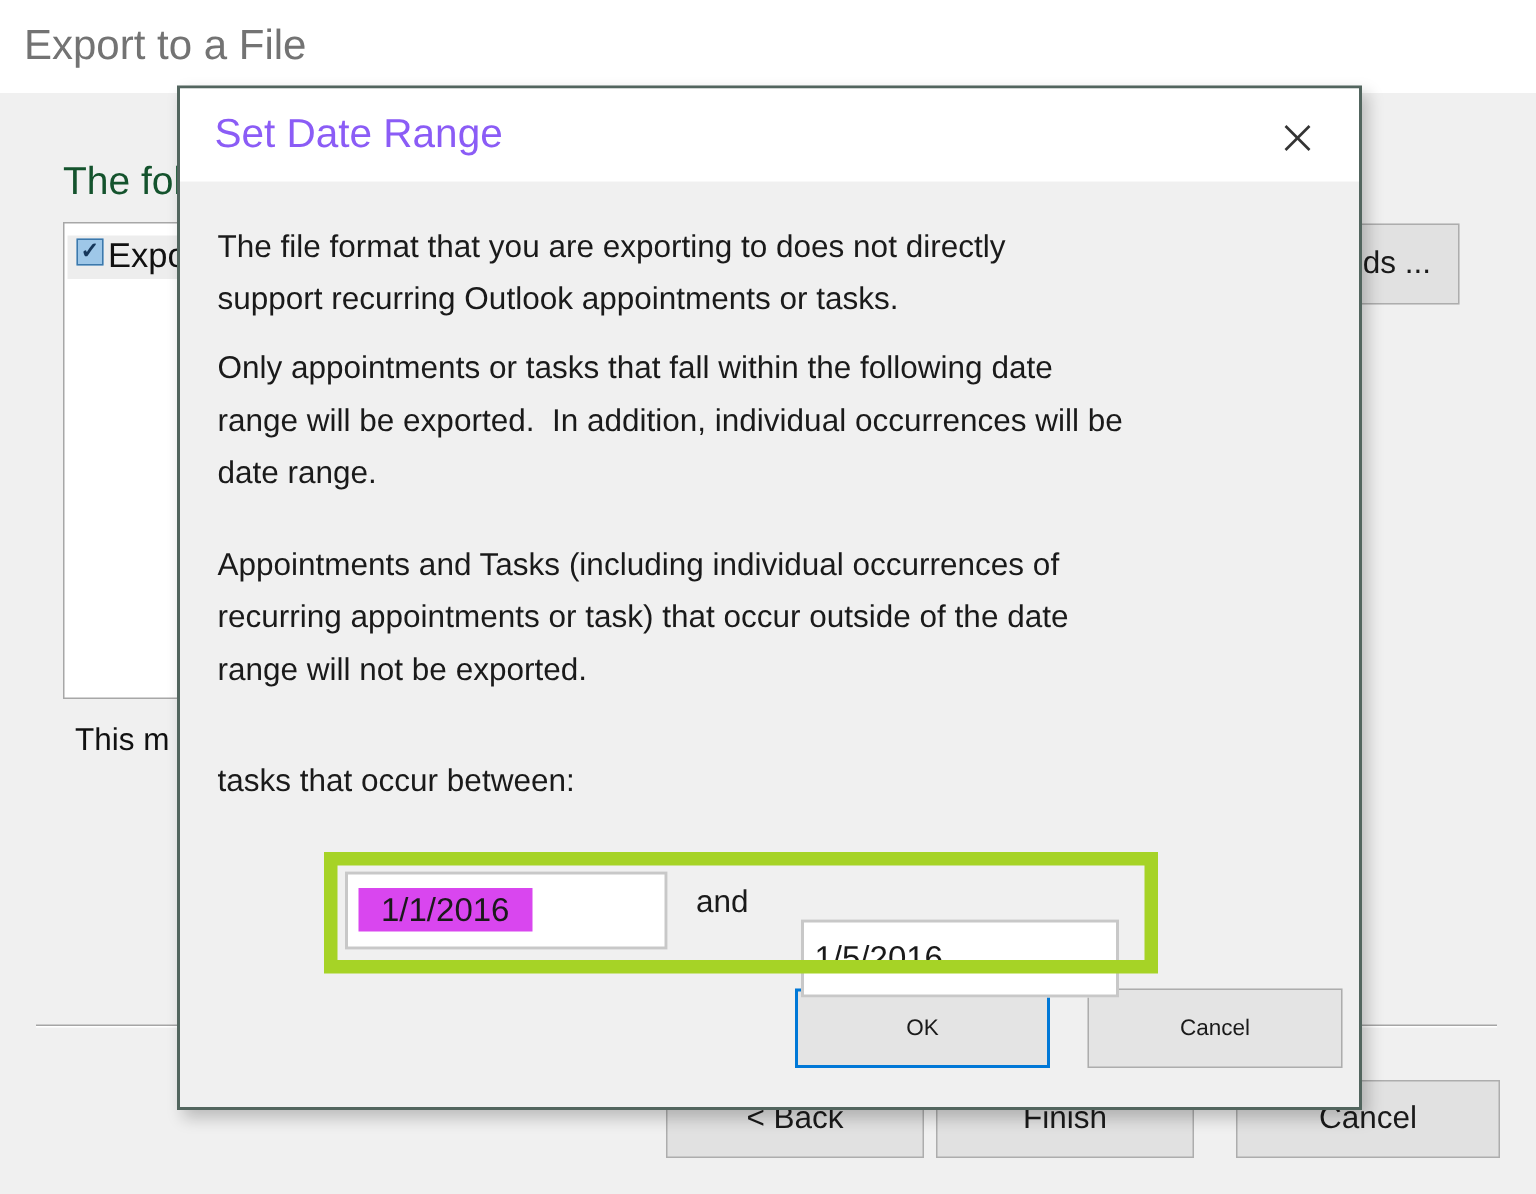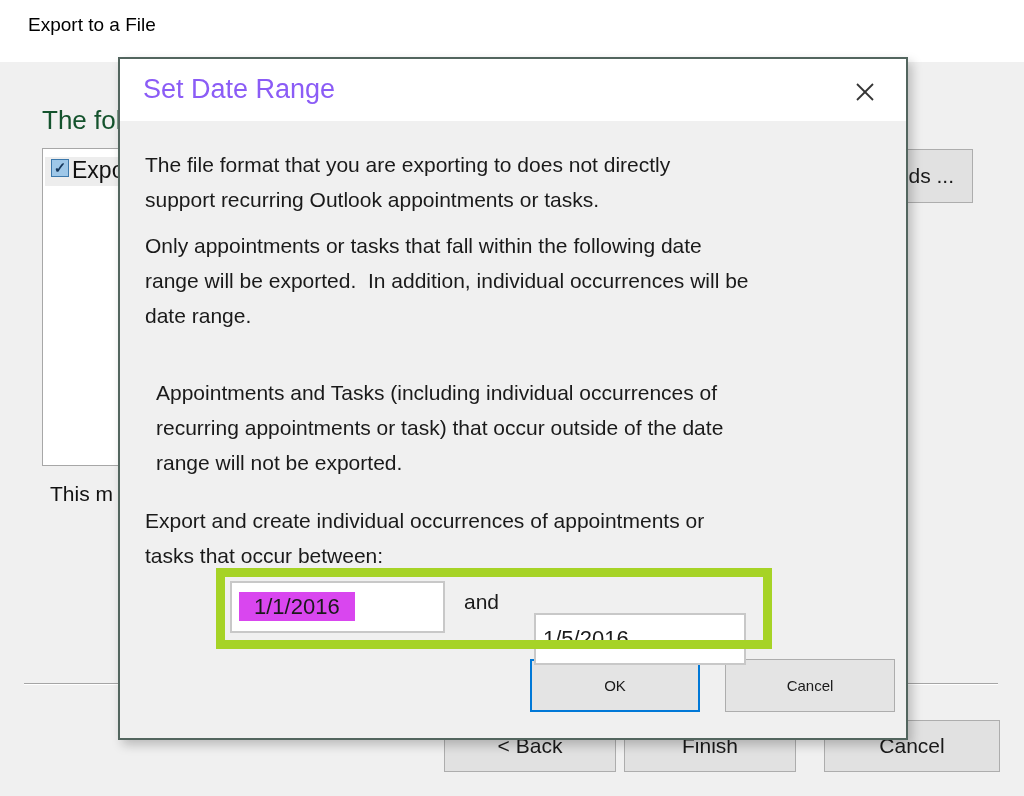--- a/index.html
+++ b/index.html
@@ -8,21 +8,21 @@
     font-family:"Liberation Sans", sans-serif;
     background:#f0f0f0;
     position:relative;
     overflow:hidden;
     color:#1a1a1a;
   }
   .abs { position:absolute; }
 
   
   .wiz-header { left:0; top:0; width:1024px; height:62px; background:#ffffff; z-index:1; }
-  .wiz-title { left:16px; top:14px; font-size:19px; color:#000000; z-index:1;margin-left:12px; }
+  .wiz-title { left:16px; top:14px; font-size:28px; color:#737373; z-index:1; }
   .frag-label { font-size:26px; color:#14532d; z-index:1; }
   .listbox {
     left:42px; top:148px; width:220px; height:318px;
     background:#ffffff; border:1px solid #a7a7a7; z-index:1;
   }
   .listrow { left:2px; top:8px; width:216px; height:29px; background:#ededed; }
   .cbx {
     left:6px; top:2px; width:18px; height:18px;
     background:#9ec7e8; border:1px solid #3c78ab;
     font-size:15px; line-height:16px; text-align:center; color:#15365a; font-weight:bold;
@@ -114,28 +114,27 @@
     <div class="line">The file format that you are exporting to does not directly</div>
     <div class="line">support recurring Outlook appointments or tasks.</div>
   </div>
 
   <div class="abs para" style="top:169px;">
     <div class="line">Only appointments or tasks that fall within the following date</div>
     <div class="line">range will be exported.  In addition, individual occurrences will be</div>
     <div class="line">date range.</div>
   </div>
 
-  <div class="abs para" style="top:316px;margin-left:11px;">
+  <div class="abs para" style="top:300px;">
     <div class="line">Appointments and Tasks (including individual occurrences of</div>
     <div class="line">recurring appointments or task) that occur outside of the date</div>
     <div class="line">range will not be exported.</div>
   </div>
 
   <div class="abs para" style="top:444px;">
-    <div class="line">Export and create individual occurrences of appointments or</div>
     <div class="line">tasks that occur between:</div>
   </div>
 
   <div class="abs textbox tb-from"><span class="sel">1/1/2016</span></div>
   <div class="abs and-label">and</div>
   <div class="abs textbox tb-to">1/5/2016</div>
 
   <div class="abs green-box"></div>
 
   <div class="abs dlg-btn ok-btn">OK</div>

